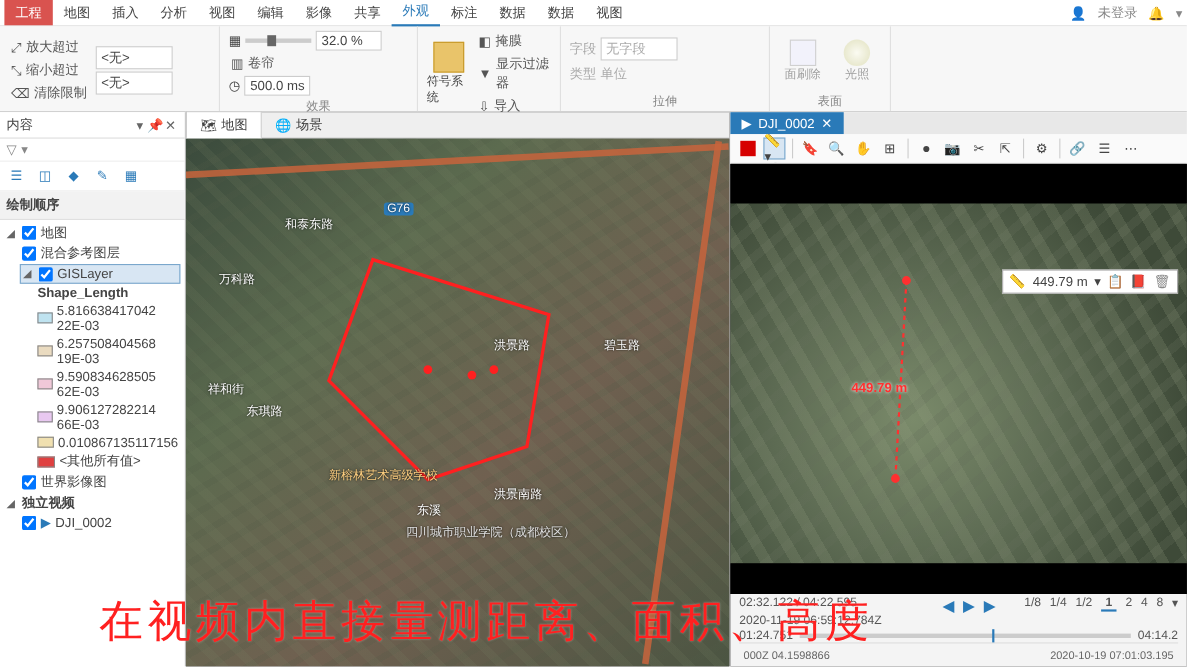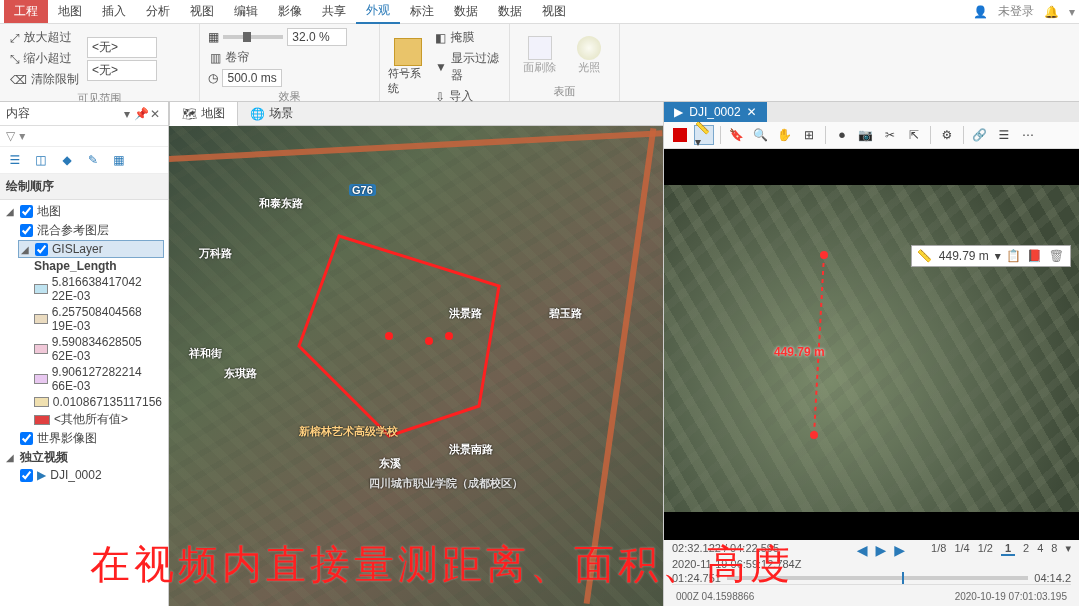--- a/index.html
+++ b/index.html
@@ -40,21 +40,21 @@
 .swatch { width:16px; height:10px; border:1px solid #888; }
 .map-area { flex:1; position:relative; background:#333; display:flex; flex-direction:column; }
 .map-tabs { display:flex; height:24px; background:#efefef; border-bottom:1px solid #ccc; align-items:center; }
 .map-tab { padding:3px 12px; display:flex; align-items:center; gap:4px; cursor:pointer; }
 .map-tab.active { background:#fff; border:1px solid #ccc; border-bottom:1px solid #fff; }
 .map-canvas { flex:1; position:relative; overflow:hidden; background:linear-gradient(135deg,#3a4a3c 0%,#5c6b4f 30%,#706050 60%,#4b5542 100%); }
 .road { position:absolute; background:rgba(200,100,60,0.85); }
 .road-h { height:6px; }
 .road-v { width:6px; }
 .polygon { position:absolute; }
-.map-label { position:absolute; color:#fff; font-size:11px; text-shadow:0 0 2px #000;font-weight:bold; }
+.map-label { position:absolute; color:#fff; font-size:11px; text-shadow:0 0 2px #000; }
 .right-dock { width:416px; display:flex; flex-direction:column; border-left:1px solid #ccc; background:#f7f7f7; }
 .right-tab { background:#2a7ab8; color:#fff; padding:3px 10px; display:inline-flex; align-items:center; gap:6px; font-size:12px; width:fit-content; }
 .right-tab .x { cursor:pointer; }
 .rtoolbar { display:flex; align-items:center; gap:4px; padding:3px 6px; background:#fafafa; border-bottom:1px solid #ddd; flex-wrap:nowrap; overflow:hidden; }
 .rtoolbar .btn { width:20px; height:20px; display:flex; align-items:center; justify-content:center; cursor:pointer; border:1px solid transparent; }
 .rtoolbar .sep { width:1px; height:18px; background:#ccc; margin:0 2px; }
 .rtoolbar .redbox { width:14px; height:14px; background:#d60000; }
 .dropdown-menu { position:absolute; background:#fff; border:1px solid #aaa; box-shadow:2px 2px 6px rgba(0,0,0,0.2); z-index:50; }
 .video-area { flex:1; position:relative; background:#000; display:flex; flex-direction:column; }
 .video-frame { flex:1; position:relative; background:radial-gradient(circle at 40% 60%, #7a8a6a 0%, #5d6b53 40%, #3e4a38 80%); overflow:hidden; }
@@ -112,21 +112,20 @@
         <div class="small-btn">
             <span>⌫</span>
             <span>清除限制</span>
           </div>
       </div>
       <div style="display:flex;flex-direction:column;gap:2px">
         <span class="dd">&lt;无&gt;</span>
         <span class="dd">&lt;无&gt;</span>
       </div>
     </div>
-    <div class="label">可见范围</div>
   </div>
 
   <div class="rgroup" style="width:180px">
     <div class="body">
       <div style="display:flex;flex-direction:column;gap:2px">
         <div style="display:flex;align-items:center;gap:4px">
           <span>▦</span>
           <div style="width:60px;height:4px;background:#ccc;position:relative">
               <div style="position:absolute;left:20px;top:-3px;width:8px;height:10px;background:#666"></div>
             </div>
@@ -162,20 +161,35 @@
           </div>
         <div class="small-btn">
             <span>⇩</span>
             <span>导入</span>
           </div>
       </div>
     </div>
     <div class="label">绘制</div>
   </div>
 
+  <div class="rgroup" style="width:190px">
+    <div class="body" style="color:#aaa">
+      <div style="display:flex;flex-direction:column;gap:4px">
+        <div style="display:flex;gap:4px;align-items:center">
+            <span>字段</span>
+            <span class="dd" style="color:#aaa">无字段</span>
+          </div>
+        <div style="display:flex;gap:4px">
+            <span>类型</span>
+            <span>单位</span>
+          </div>
+      </div>
+    </div>
+    <div class="label">拉伸</div>
+  </div>
 
   <div class="rgroup" style="width:110px">
     <div class="body">
       <div class="bigbtn" style="opacity:0.5">
         <div style="width:24px;height:24px;border:1px solid #aaa;background:#eef"></div>
         <span>面刷除</span>
       </div>
       <div class="bigbtn" style="opacity:0.5">
         <div style="width:24px;height:24px;border-radius:50%;background:radial-gradient(#ffe,#cc8)"></div>
         <span>光照</span>

